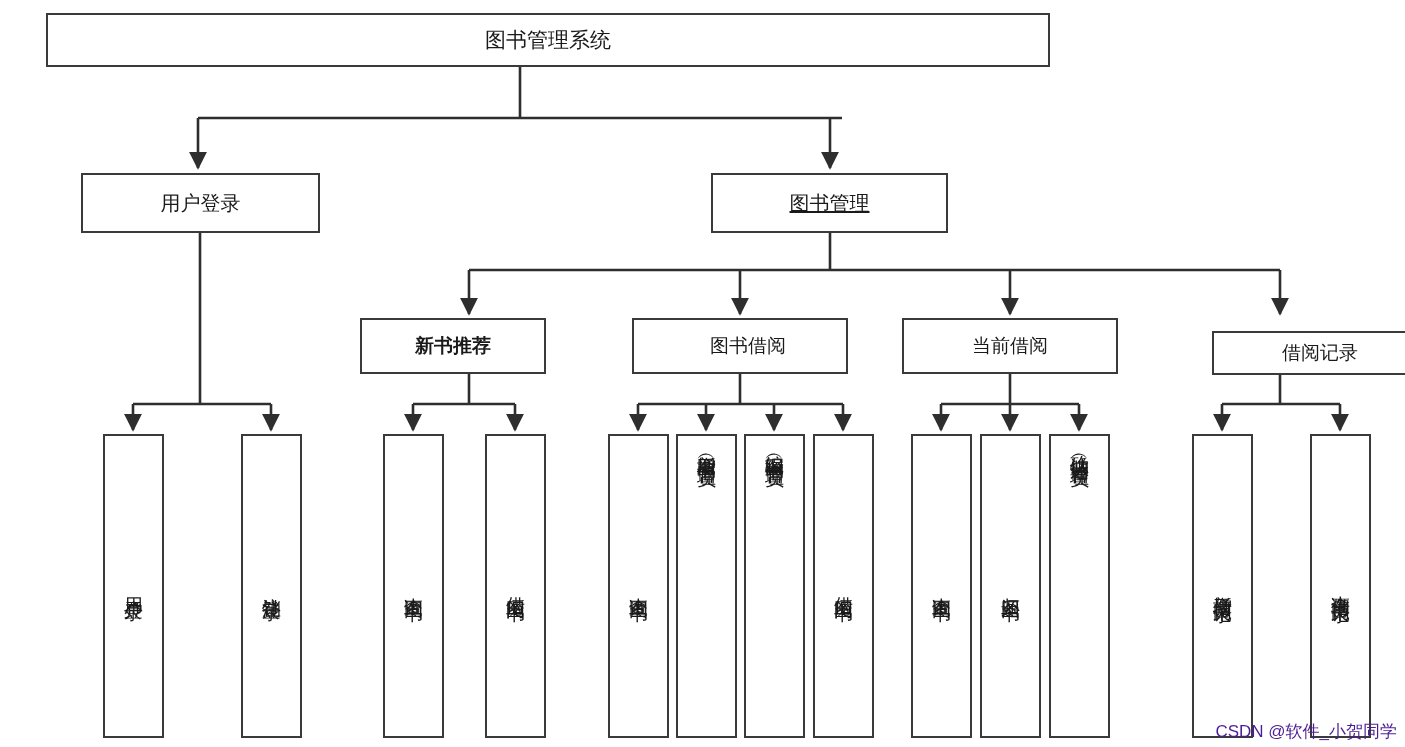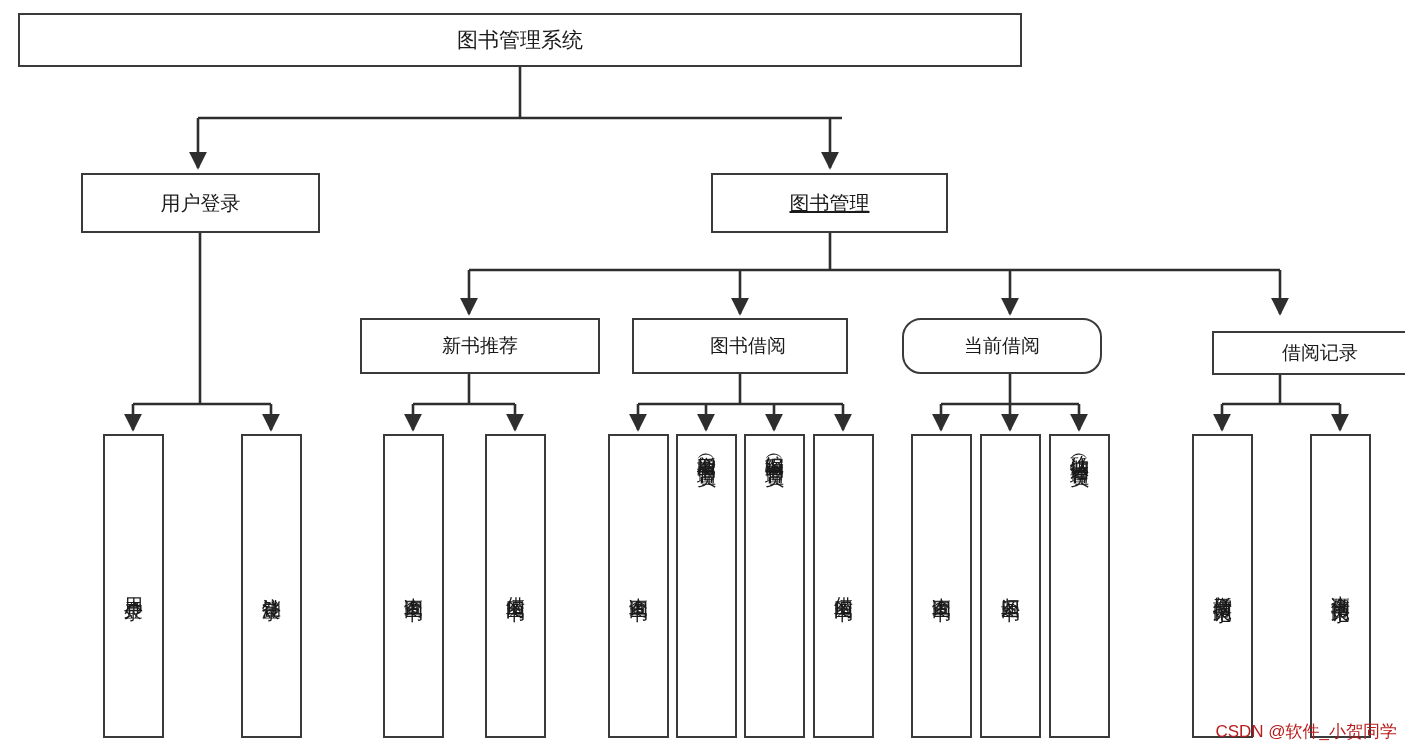--- a/index.html
+++ b/index.html
@@ -34,21 +34,21 @@
     display: flex;
     align-items: center;
     justify-content: center;
     color: #1a1a1a;
     line-height: 1.15;
   }
   .node .label {
     display: block;
     text-align: center;
   }
-  .node-root   { font-size: 21px; }
+  .node-root   { font-size: 21px; margin-left: 28px; }
   .node-level2 { font-size: 20px; }
   .node-level3 { font-size: 19px; }
 
   .node-leaf {
     align-items: flex-start;
     justify-content: center;
     padding-top: 0;
   }
   .node-leaf .label {
     writing-mode: vertical-rl;
@@ -63,21 +63,21 @@
   }
   .node-leaf.pad-top .label {
     margin-top: 4px;
   }
 
   .watermark {
     position: absolute;
     right: 8px;
     bottom: 4px;
     font-size: 17px;
-    color: #b91c1c;
+    color: #4c1d95;
     white-space: nowrap;
     user-select: none;
   }
 </style>
 </head>
 <body>
 
 <div id="diagram-root">
 
   <svg class="wires" viewBox="0 0 1405 747">
@@ -134,27 +134,27 @@
     <span class="label">图书管理系统</span>
   </div>
 
   <div class="node node-level2" style="left:81px; top:173px; width:239px; height:60px;">
     <span class="label">用户登录</span>
   </div>
   <div class="node node-level2" style="left:711px; top:173px; width:237px; height:60px;text-decoration:underline;">
     <span class="label">图书管理</span>
   </div>
 
-  <div class="node node-level3" style="left:360px; top:318px; width:240px; height:56px;">
+  <div class="node node-level3" style="left:360px; top:318px; width:186px; height:56px;font-weight:bold;">
     <span class="label">新书推荐</span>
   </div>
   <div class="node node-level3" style="left:632px; top:318px; width:216px; height:56px;padding-left:16px;">
     <span class="label">图书借阅</span>
   </div>
-  <div class="node node-level3" style="left:902px; top:318px; width:200px; height:56px;border-radius:19px;">
+  <div class="node node-level3" style="left:902px; top:318px; width:216px; height:56px;">
     <span class="label">当前借阅</span>
   </div>
   <div class="node node-level3" style="left:1212px; top:318px; width:216px; height:44px;margin-top:13px;">
     <span class="label">借阅记录</span>
   </div>
 
   <div class="node node-leaf pad-center" style="left:103px; top:434px; width:61px; height:304px;">
     <span class="label">用户登录</span>
   </div>
   <div class="node node-leaf pad-center" style="left:241px; top:434px; width:61px; height:304px;">

